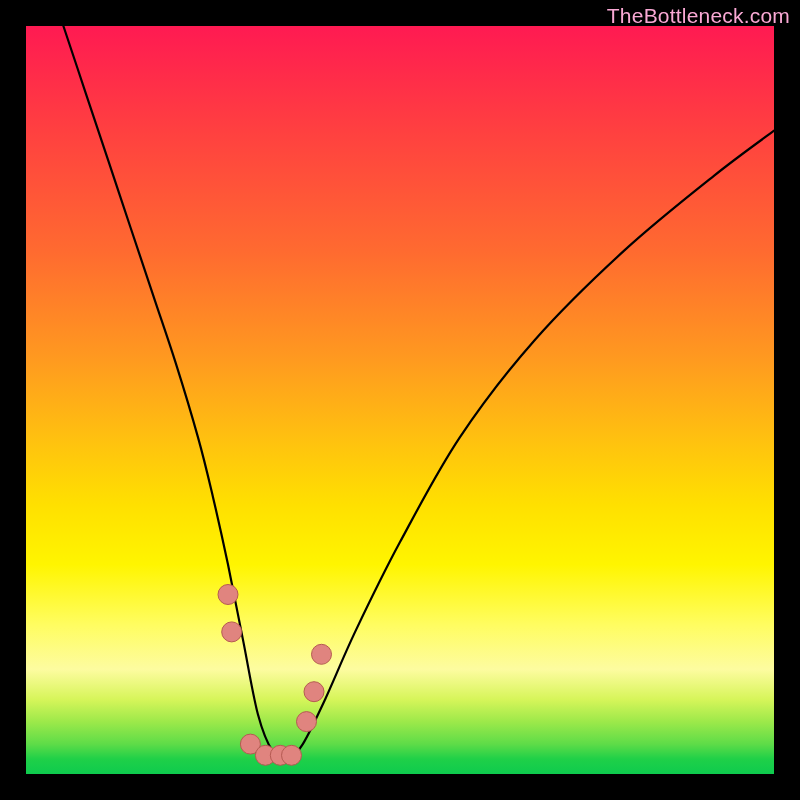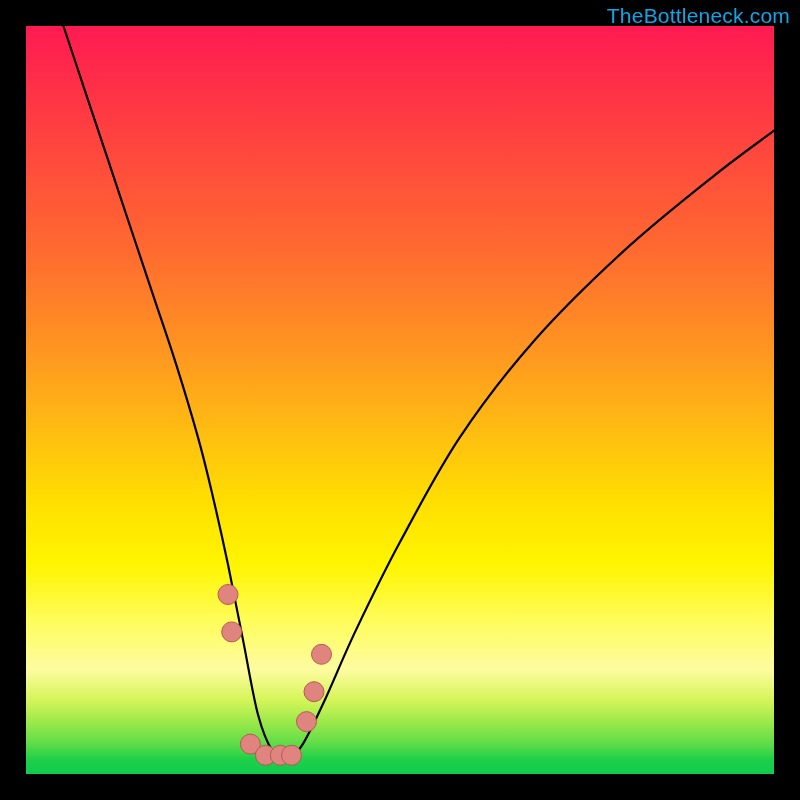--- a/index.html
+++ b/index.html
@@ -40,21 +40,21 @@
       #d7f55a 90%,
       #9de94a 93%,
       #5edc48 96%,
       #1fd048 98%,
       #0ecb4e 100%);
   }
   .watermark {
     position: absolute;
     top: 4px;
     right: 10px;
-    color: #0ea5e9;
+    color: #f9a8d4;
     font-size: 21px;
     font-weight: 500;
     letter-spacing: 0.2px;
     user-select: none;
   }
   svg.curves {
     position: absolute;
     left: 0;
     top: 0;
     width: 748px;

